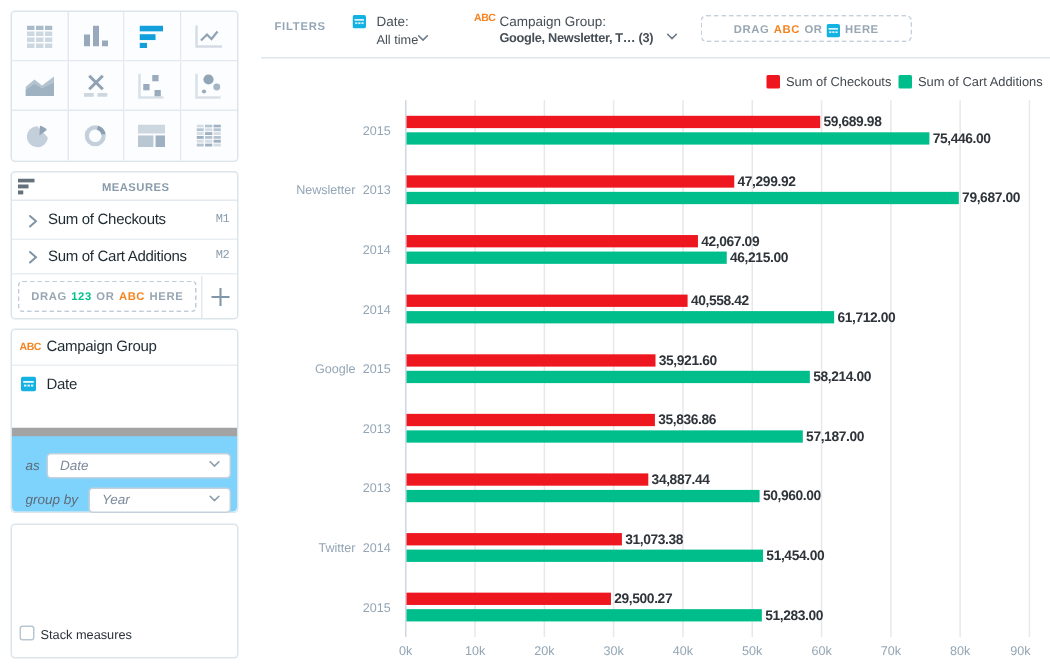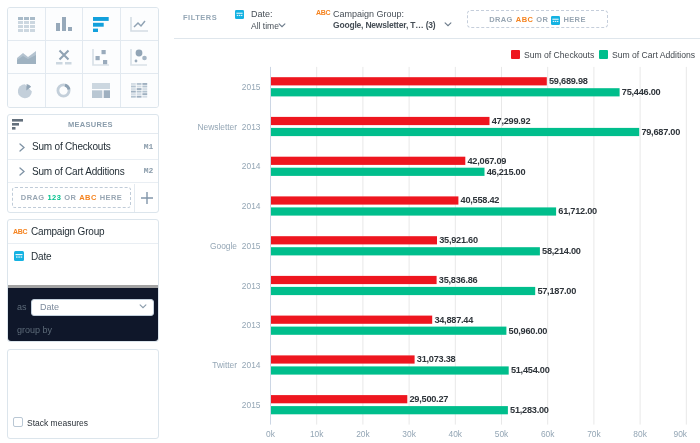--- a/index.html
+++ b/index.html
@@ -6,21 +6,21 @@
 html,body { width:700px; height:443px; background:#fff; font-family:"Liberation Sans",sans-serif; overflow:hidden; position:relative; }
 .abs { position:absolute; }
 .panel { position:absolute; left:7px; width:152px; background:#fff; border:1px solid #dce5ec; border-radius:3px; }
 .phead { height:19px; display:flex; align-items:center; padding-left:4px; border-bottom:1px solid #e4eaf0; }
 .phead svg { flex:none; }
 .phead span { font-size:7.5px; font-weight:bold; color:#8a9cab; letter-spacing:0.3px; margin-left:4px;padding-left:40px; }
 .pc { display:flex; align-items:center; justify-content:center; background:#fcfdfe; border-right:1px solid #e2e9f0; border-bottom:1px solid #e2e9f0; }
 .pc:nth-child(4n) { border-right:none; }
 .pc:nth-child(n+9) { border-bottom:none; }
 .mrow { position:relative; display:flex; align-items:center; border-bottom:1px solid #e9eef3; padding-left:24px; color:#1f2a32; font-size:10px; letter-spacing:-0.2px; }
-.mtag { position:absolute; right:5px; top:50%; margin-top:-5px; font-family:"Liberation Mono",monospace; font-size:8px; font-weight:bold; color:#8a9cab; }
+.mtag { position:absolute; right:5px; top:50%; margin-top:-5px; font-family:"Liberation Mono",monospace; font-size:8px; font-weight:normal; color:#8a9cab; }
 .dash { position:absolute; border:1px dashed #bfcbd8; border-radius:3px; display:flex; align-items:center; justify-content:center; font-size:7.5px; font-weight:bold; letter-spacing:0.4px; color:#98a6b3; white-space:nowrap; }
 .dash b.g { color:#00c18d; margin:0 3px; }
 .dash b.o { color:#f5831f; margin:0 3px; }
 .dash i { font-style:normal; margin:0 1px; }
 .selbox { position:absolute; background:#fff; border:1px solid #c4d1dd; border-radius:3px; font-size:9px; color:#7c8a9c; display:flex; align-items:center; padding-left:8px; }
 .selbox svg { position:absolute; right:6px; top:50%; margin-top:-3px; }
 </style></head>
 <body>
 
 <div class="abs" style="left:7px;top:7px;width:152px;height:101px;border:1px solid #dce5ec;border-radius:3px;background:#fbfcfd;display:grid;grid-template-columns:repeat(4,1fr);grid-template-rows:repeat(3,1fr);overflow:hidden">
@@ -178,26 +178,29 @@
         <svg width="10" height="10" viewBox="0 0 10 10">
           <rect x="0" y="0" width="10" height="10" rx="1.5" fill="#14b2e2"></rect>
           <rect x="1.5" y="3" width="7" height="1.2" fill="#fff" opacity="0.9"></rect>
           <rect x="2" y="5.4" width="1.6" height="1.3" fill="#fff" opacity="0.85"></rect>
           <rect x="4.3" y="5.4" width="1.6" height="1.3" fill="#fff" opacity="0.85"></rect>
           <rect x="6.6" y="5.4" width="1.6" height="1.3" fill="#fff" opacity="0.85"></rect>
         </svg>
       </span>
     Date
   </div>
-  <div style="position:absolute;left:0;top:65px;bottom:0;width:100%;background:#0f172a;border-top:3px solid #a3a3a3;border-radius:0 0 3px 3px;font-size:9px;color:#5d6b79;">
+  <div style="position:absolute;left:0;top:65px;bottom:0;width:100%;background:#7dd3fc;border-top:6px solid #a3a3a3;border-radius:0 0 3px 3px;font-size:9px;color:#5d6b79;font-style:italic;">
     <span style="position:absolute;left:9px;top:14px;">as</span>
     <div class="selbox" style="left:23px;top:10.5px;width:123px;height:17.5px;">Date<svg width="8" height="5" viewBox="0 0 9 6">
           <path d="M1 1 L4.5 4.5 L8 1" stroke="#8a9cab" stroke-width="1.3" fill="none" stroke-linecap="round"></path>
         </svg></div>
     <span style="position:absolute;left:9px;top:37px;">group by</span>
+    <div class="selbox" style="left:51px;top:33.5px;width:95px;height:17.5px;">Year<svg width="8" height="5" viewBox="0 0 9 6">
+          <path d="M1 1 L4.5 4.5 L8 1" stroke="#8a9cab" stroke-width="1.3" fill="none" stroke-linecap="round"></path>
+        </svg></div>
   </div>
 </div>
 
 <div class="panel" style="top:349px;height:90px;">
   <div style="position:absolute;left:5px;top:67px;width:10px;height:10px;background:#fff;border:1px solid #b9c7d4;border-radius:2px;"></div>
   <span style="position:absolute;left:19px;top:68px;font-size:8.5px;color:#2a3138;">Stack measures</span>
 </div>
 
 <div class="abs" style="left:174px;top:0;width:526px;height:39px;border-bottom:1px solid #dfe6ec;background:#fff;">
   <span style="position:absolute;left:9px;top:13px;font-size:7.5px;font-weight:bold;color:#94a6b5;letter-spacing:0.5px;">FILTERS</span>

